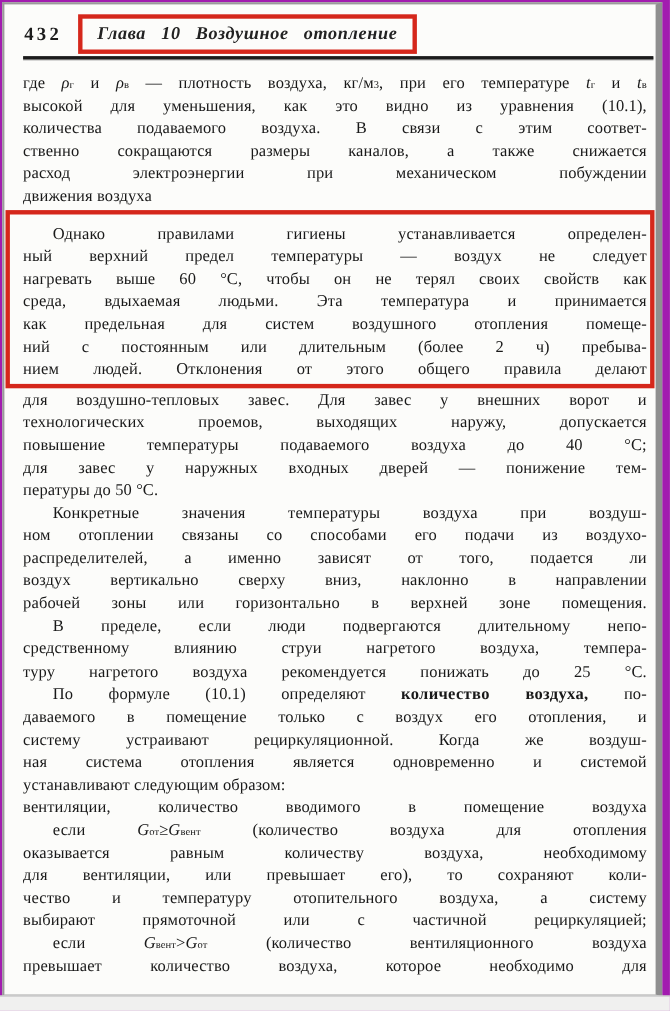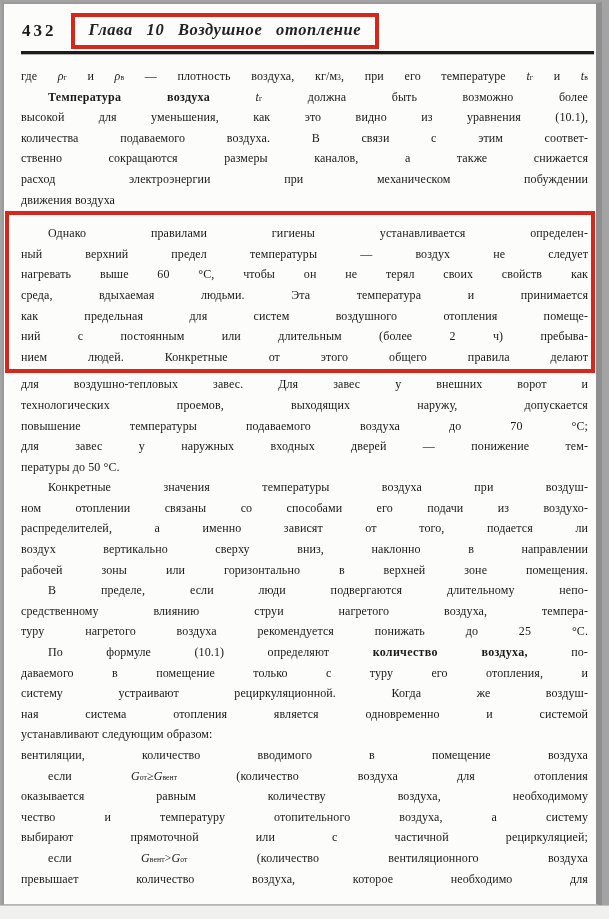--- a/index.html
+++ b/index.html
@@ -1,21 +1,21 @@
 <!DOCTYPE html>
 <html><head>
 <meta charset="utf-8">
 <style>
   html,body{margin:0;padding:0;}
   body{
     width:609px;height:919px;overflow:hidden;
     background:#e3e3e3;
     font-family:"Liberation Serif","DejaVu Serif",serif;
   }
-  .scan{position:relative;width:609px;height:919px;background:#a3a3a3;overflow:hidden;}
+  .scan{position:relative;width:609px;height:919px;background:#a21caf;overflow:hidden;}
   .page{
     position:absolute;left:2px;top:2px;width:600px;height:904px;
     box-sizing:border-box;
     background:#fcfcfa;
     border:2px solid #9a9a9a;
     border-right:6px solid #8f8f8f;
     border-bottom:2px solid #b5b5b5;
     overflow:hidden;
   }
   .below-band{
@@ -45,21 +45,21 @@
   }
   .rule{
     height:3px;background:#1b1b1b;
     margin:2px 2px 0 17px;
     box-shadow:0 1px 0 rgba(40,40,40,.35);
   }
   
   .bodytext{
     margin:12px 0 0 0;
     padding:0 8px 0 17px;
-    font-size:12px;line-height:20.6px;color:#191919;
+    font-size:15px;line-height:20.6px;color:#191919;
     letter-spacing:0.1px;
   }
   .line{
     text-align:justify;
     text-align-last:justify;
     white-space:normal;
     min-height:20.6px;
   }
   .line.nojl{text-align-last:left;}
   .line.ind{padding-left:27px;}
@@ -84,60 +84,60 @@
       <span class="chapter-box">
         <span class="chapter">Глава 10 Воздушное отопление</span>
       </span>
     </div>
 
     <div class="rule"></div>
 
     <div class="bodytext">
       <div>
           <div class="line">где <i>ρ</i><sub>г</sub> и <i>ρ</i><sub>в</sub> — плотность воздуха, кг/м<sup>3</sup>, при его температуре <i>t</i><sub>г</sub> и <i>t</i><sub>в</sub></div>
-          <div class="line ind"><b>Температура воздуха</b> <i>t</i><sub>г</sub> должна быть возможно более</div>
           <div class="line">высокой для уменьшения, как это видно из уравнения (10.1),</div>
           <div class="line">количества подаваемого воздуха. В связи с этим соответ-</div>
           <div class="line">ственно сокращаются размеры каналов, а также снижается</div>
           <div class="line">расход электроэнергии при механическом побуждении</div>
           <div class="line nojl">движения воздуха</div>
         </div>
       <div class="redbox">
         <div>
             <div class="line ind">Однако правилами гигиены устанавливается определен-</div>
             <div class="line">ный верхний предел температуры — воздух не следует</div>
             <div class="line">нагревать выше 60 °С, чтобы он не терял своих свойств как</div>
             <div class="line">среда, вдыхаемая людьми. Эта температура и принимается</div>
             <div class="line">как предельная для систем воздушного отопления помеще-</div>
             <div class="line">ний с постоянным или длительным (более 2 ч) пребыва-</div>
-            <div class="line">нием людей. Конкретные от этого общего правила делают</div>
+            <div class="line">нием людей. Отклонения от этого общего правила делают</div>
           </div>
       </div>
       <div>
           <div class="line">для воздушно-тепловых завес. Для завес у внешних ворот и</div>
           <div class="line">технологических проемов, выходящих наружу, допускается</div>
-          <div class="line">повышение температуры подаваемого воздуха до 70 °С;</div>
+          <div class="line">повышение температуры подаваемого воздуха до 40 °С;</div>
           <div class="line">для завес у наружных входных дверей — понижение тем-</div>
           <div class="line nojl">пературы до 50 °С.</div>
           <div class="line ind">Конкретные значения температуры воздуха при воздуш-</div>
           <div class="line">ном отоплении связаны со способами его подачи из воздухо-</div>
           <div class="line">распределителей, а именно зависят от того, подается ли</div>
           <div class="line">воздух вертикально сверху вниз, наклонно в направлении</div>
           <div class="line">рабочей зоны или горизонтально в верхней зоне помещения.</div>
           <div class="line ind">В пределе, если люди подвергаются длительному непо-</div>
           <div class="line">средственному влиянию струи нагретого воздуха, темпера-</div>
           <div class="line">туру нагретого воздуха рекомендуется понижать до 25 °С.</div>
           <div class="line ind">По формуле (10.1) определяют <b>количество воздуха,</b> по-</div>
-          <div class="line">даваемого в помещение только с туру его отопления, и</div>
+          <div class="line">даваемого в помещение только с воздух его отопления, и</div>
           <div class="line">систему устраивают рециркуляционной. Когда же воздуш-</div>
           <div class="line">ная система отопления является одновременно и системой</div>
           <div class="line nojl">устанавливают следующим образом:</div>
           <div class="line">вентиляции, количество вводимого в помещение воздуха</div>
           <div class="line ind">если <i>G</i><sub>от</sub>≥<i>G</i><sub>вент</sub> (количество воздуха для отопления</div>
           <div class="line">оказывается равным количеству воздуха, необходимому</div>
+          <div class="line">для вентиляции, или превышает его), то сохраняют коли-</div>
           <div class="line">чество и температуру отопительного воздуха, а систему</div>
           <div class="line">выбирают прямоточной или с частичной рециркуляцией;</div>
           <div class="line ind">если <i>G</i><sub>вент</sub>&gt;<i>G</i><sub>от</sub> (количество вентиляционного воздуха</div>
           <div class="line">превышает количество воздуха, которое необходимо для</div>
         </div>
     </div>
 
   </div>
   <div class="below-band"></div>
 </div>

